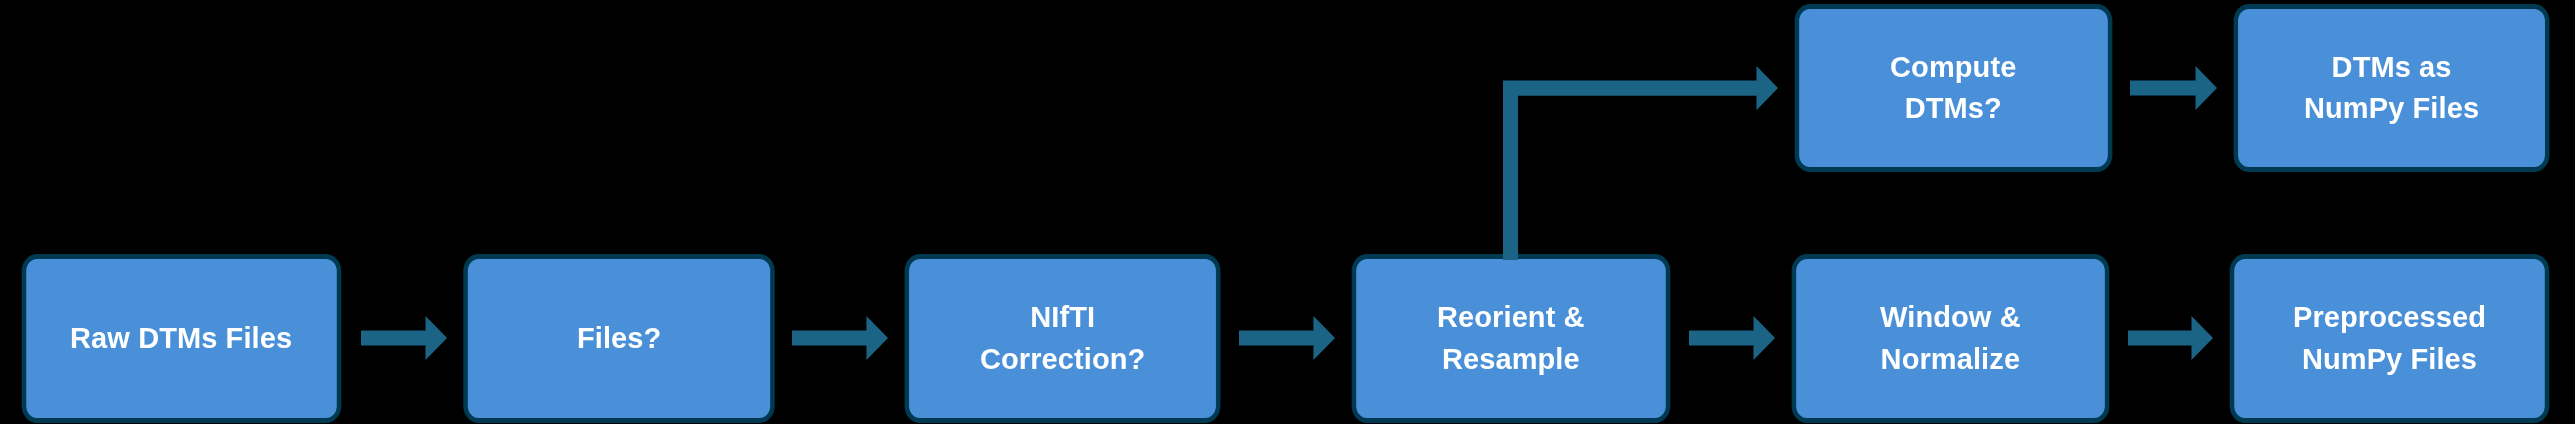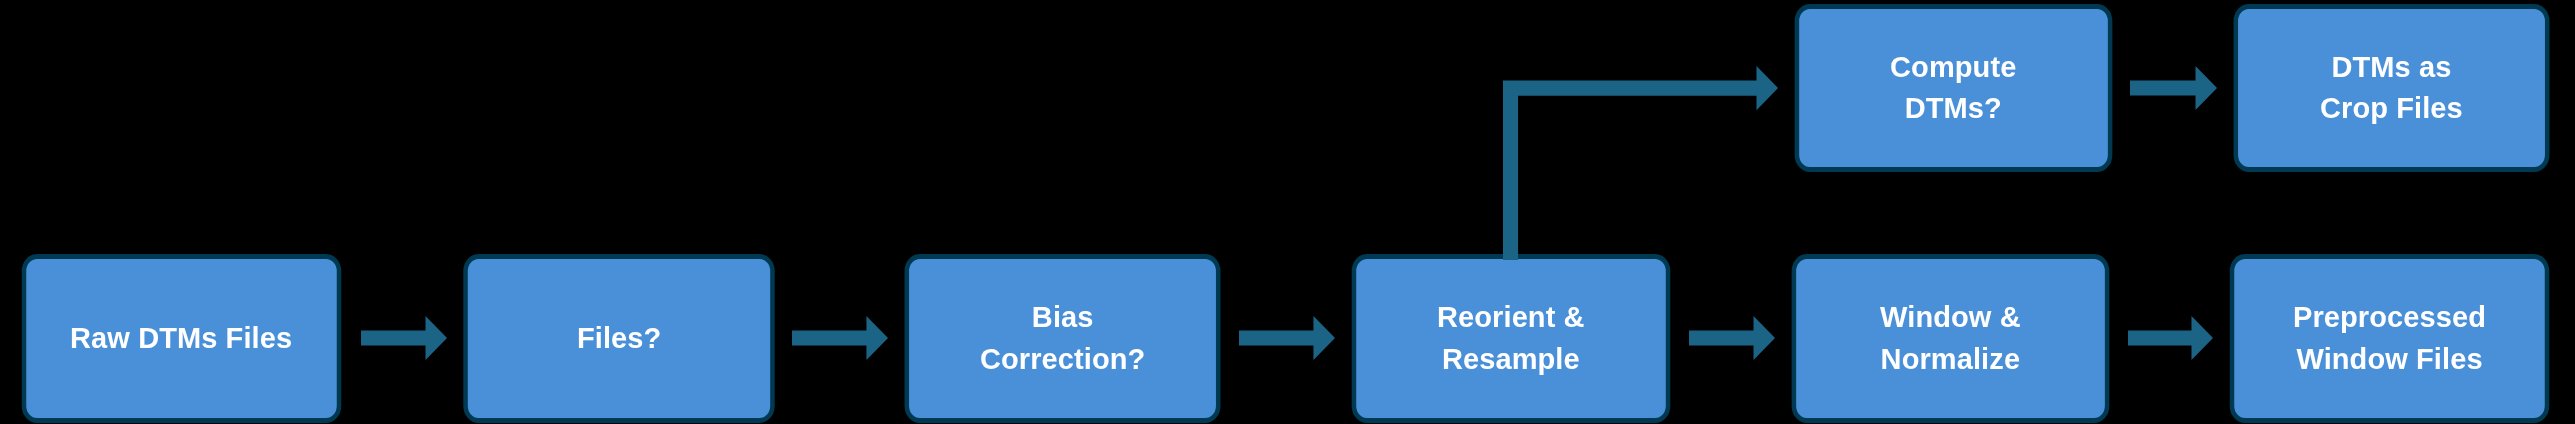--- a/index.html
+++ b/index.html
@@ -57,47 +57,47 @@
 
   <div class="node" style="left:4.3px;  top:254px; width:355px; height:169px;">
     <span class="label">Raw DTMs Files</span>
   </div>
 
   <div class="node" style="left:446px; top:254px; width:346px; height:169px;">
     <span class="label">Files?</span>
   </div>
 
   <div class="node" style="left:887px; top:254px; width:351px; height:169px;">
-    <span class="label">Bias
+    <span class="label">NIfTI
 Correction?</span>
   </div>
 
   <div class="node" style="left:1334px; top:254px; width:354px; height:169px;">
     <span class="label">Reorient &amp;
 Resample</span>
   </div>
 
   <div class="node" style="left:1774px; top:254px; width:353px; height:169px;">
     <span class="label">Window &amp;
 Normalize</span>
   </div>
 
   <div class="node" style="left:2212px; top:254px; width:355px; height:169px;">
     <span class="label">Preprocessed
-Window Files</span>
+NumPy Files</span>
   </div>
 
   <div class="node" style="left:1777px; top:4.3px; width:353px; height:168px;">
     <span class="label">Compute
 DTMs?</span>
   </div>
 
   <div class="node" style="left:2216px; top:4.3px; width:351px; height:168px;">
     <span class="label">DTMs as
-Crop Files</span>
+NumPy Files</span>
   </div>
 
   <div class="arrow" style="left:361px; top:316px; width:86px;">
     <svg viewBox="0 0 160 82" preserveAspectRatio="none">
       <path d="M0,27 L120,27 L120,0 L160,41 L120,82 L120,55 L0,55 Z" fill="#1B6485"></path>
     </svg>
   </div>
 
   <div class="arrow" style="left:792px; top:316px; width:96px;">
     <svg viewBox="0 0 178 82" preserveAspectRatio="none">

